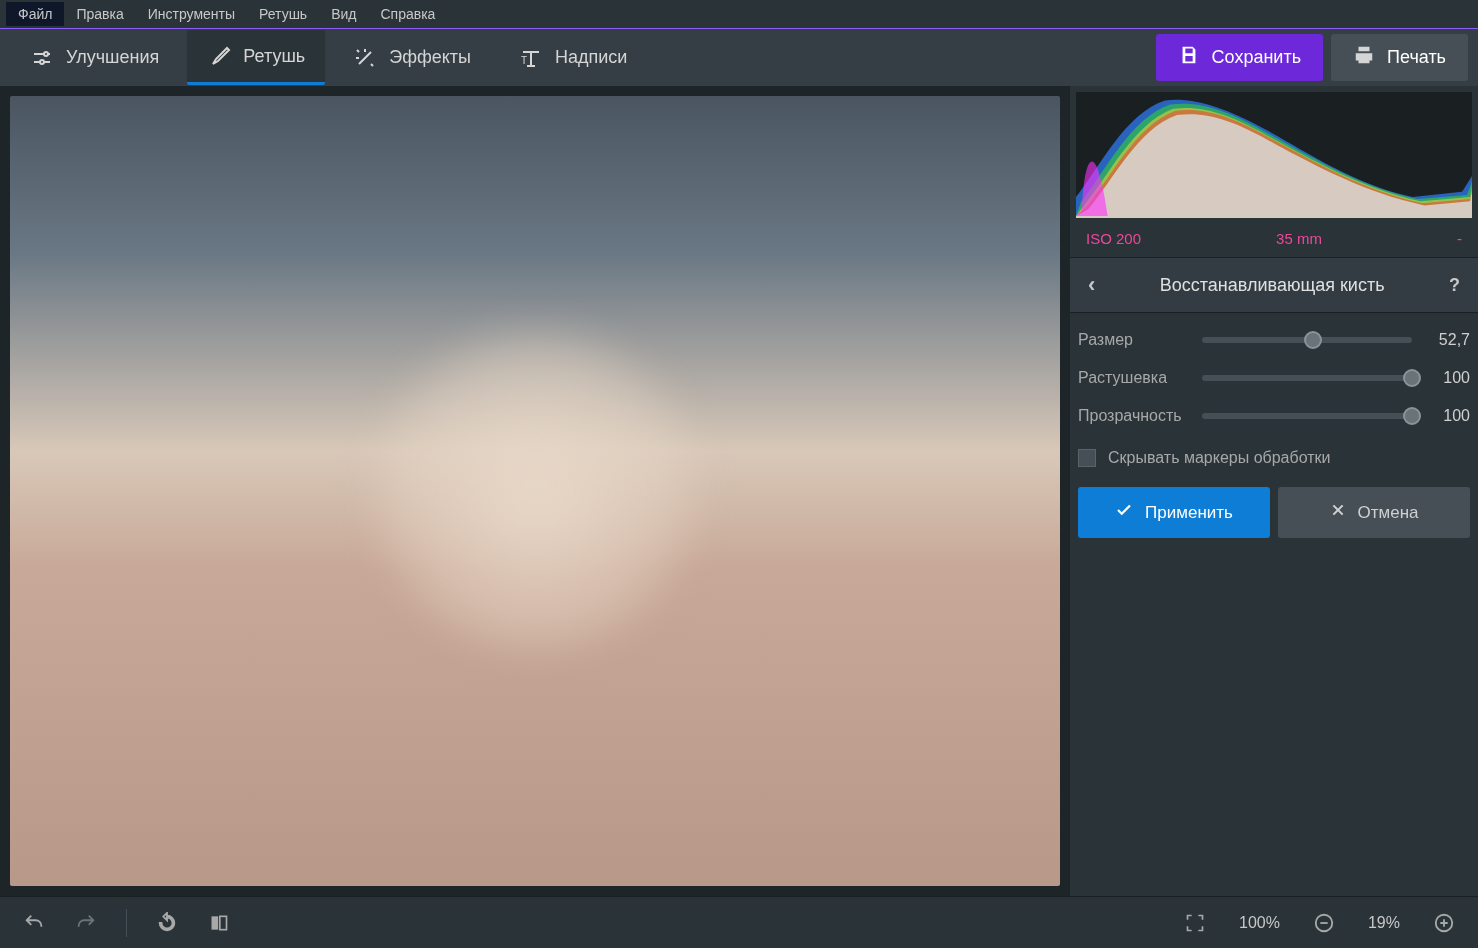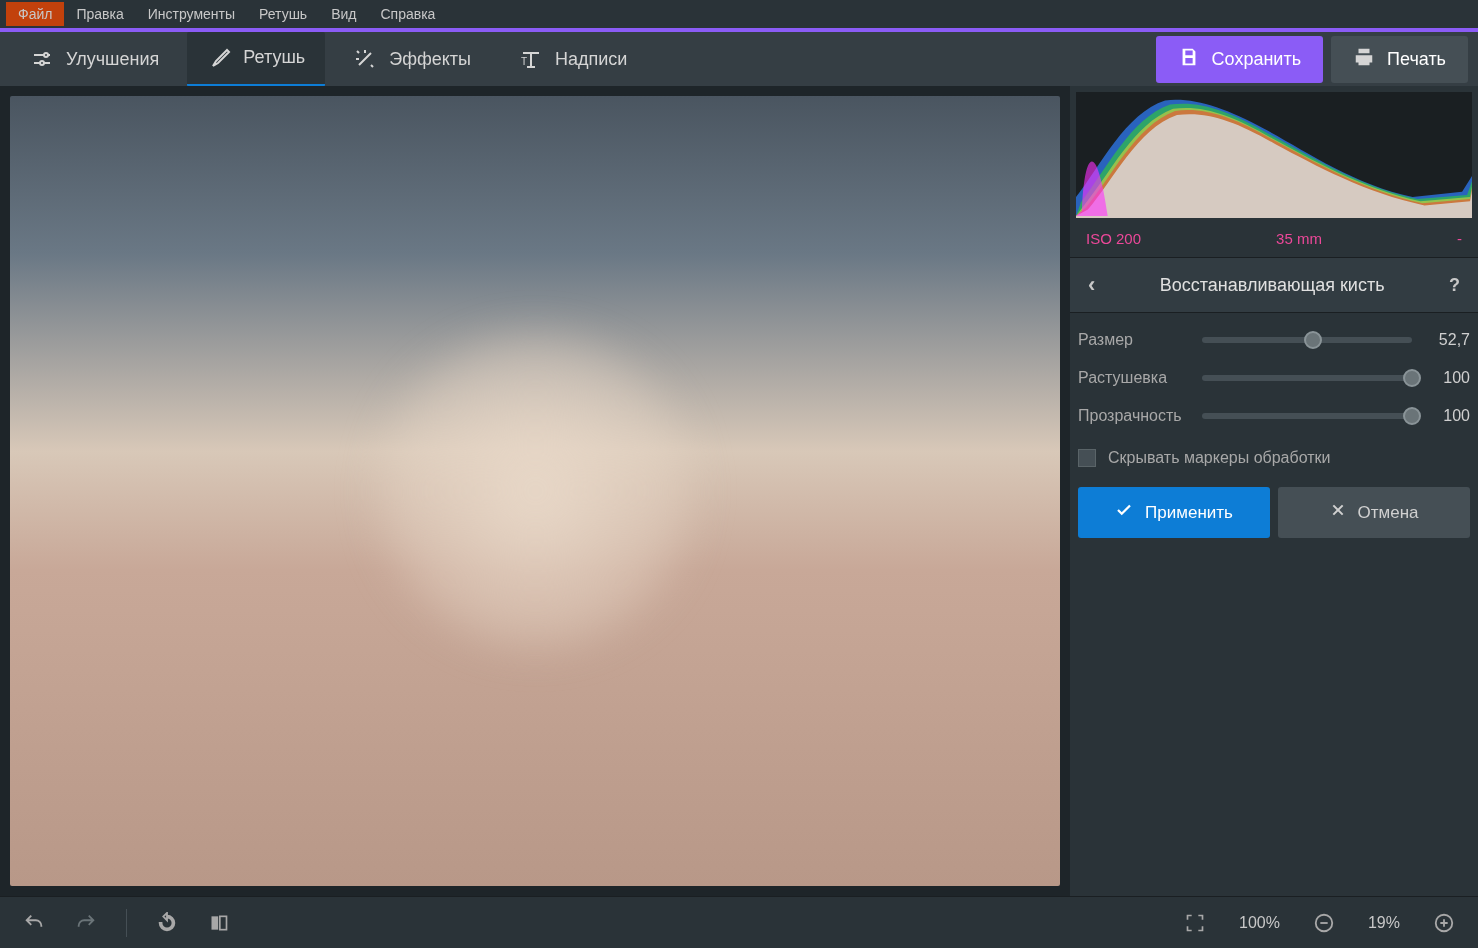--- a/index.html
+++ b/index.html
@@ -1,28 +1,28 @@
 <!DOCTYPE html>
 <html><head>
 <meta charset="utf-8">
 <style>
 * { margin: 0; padding: 0; box-sizing: border-box; font-family: Arial, sans-serif; }
 body { background: #1e2529; color: #c8c8c8; width: 1478px; height: 948px; overflow: hidden; }
 
 .menubar { display: flex; background: #2a3338; height: 28px; align-items: center; padding-left: 6px; font-size: 14px; }
 .menubar-item { padding: 4px 12px; cursor: pointer; }
-.menubar-item.active { background: #c2410c; }
-
-.toolbar { display: flex; background: #353e44; height: 58px; align-items: center; padding: 0 10px; gap: 8px; border-top: 4px solid #8b5cf6; }
+.menubar-item.active { background: #0f172a; }
+
+.toolbar { display: flex; background: #353e44; height: 58px; align-items: center; padding: 0 10px; gap: 8px; border-top: 1px solid #8b5cf6; }
 .toolbar-tab { display: flex; align-items: center; gap: 12px; padding: 14px 20px; font-size: 18px; color: #d5d5d5; cursor: pointer; border-radius: 2px; }
 .toolbar-tab.active { background: #2a3338; border-bottom: 3px solid #0d7dd6; }
 .tab-icon { width: 24px; height: 24px; display: flex; align-items: center; justify-content: center; }
 .toolbar-spacer { flex: 1; }
 .action-btn { display: flex; align-items: center; gap: 12px; padding: 10px 22px; font-size: 18px; color: #fff; border-radius: 3px; cursor: pointer; }
-.action-btn.primary { background: #8b5cf6; margin-left: 12px; }
+.action-btn.primary { background: #6d28d9; margin-left: 12px; }
 .action-btn.secondary { background: #454f55; }
 
 .content { display: flex; height: calc(100% - 28px - 58px - 52px); }
 .canvas-area { flex: 1; background: #1e2529; display: flex; align-items: center; justify-content: center; padding: 10px; }
 .photo-placeholder { width: 100%; height: 100%; background: linear-gradient(180deg, #4a5560 0%, #6a7885 20%, #d8c8b8 45%, #c8a898 60%, #b89888 100%); border-radius: 2px; position: relative; overflow: hidden; }
 .photo-placeholder::before { content: ''; position: absolute; top: 30%; left: 35%; width: 30%; height: 40%; background: radial-gradient(ellipse, #e8d8c8 0%, rgba(232,216,200,0.3) 70%); border-radius: 50%; filter: blur(20px); }
 
 .sidebar { width: 408px; background: #2a3338; display: flex; flex-direction: column; }
 
 .histogram-box { height: 126px; background: #1a1f22; margin: 6px; position: relative; }

